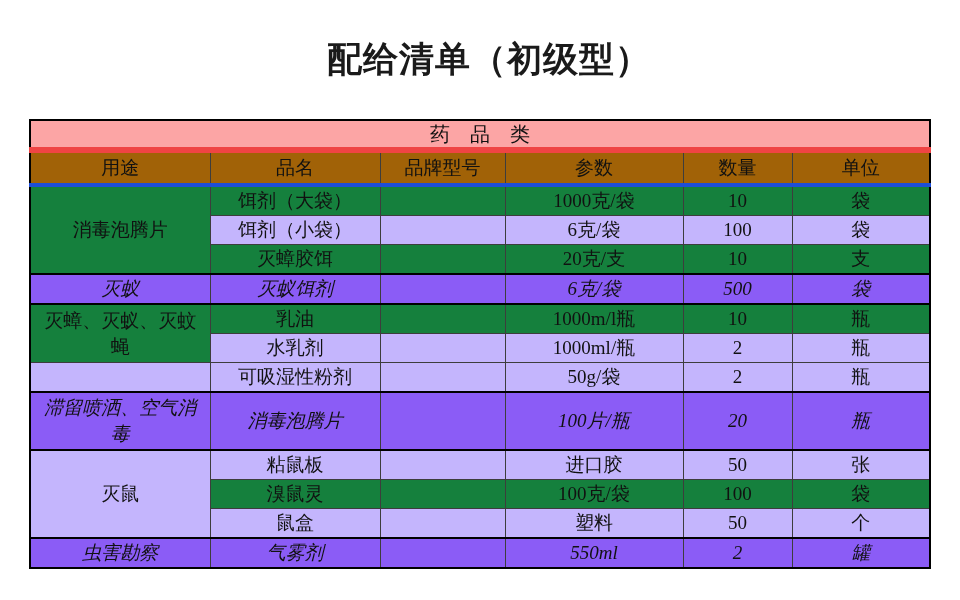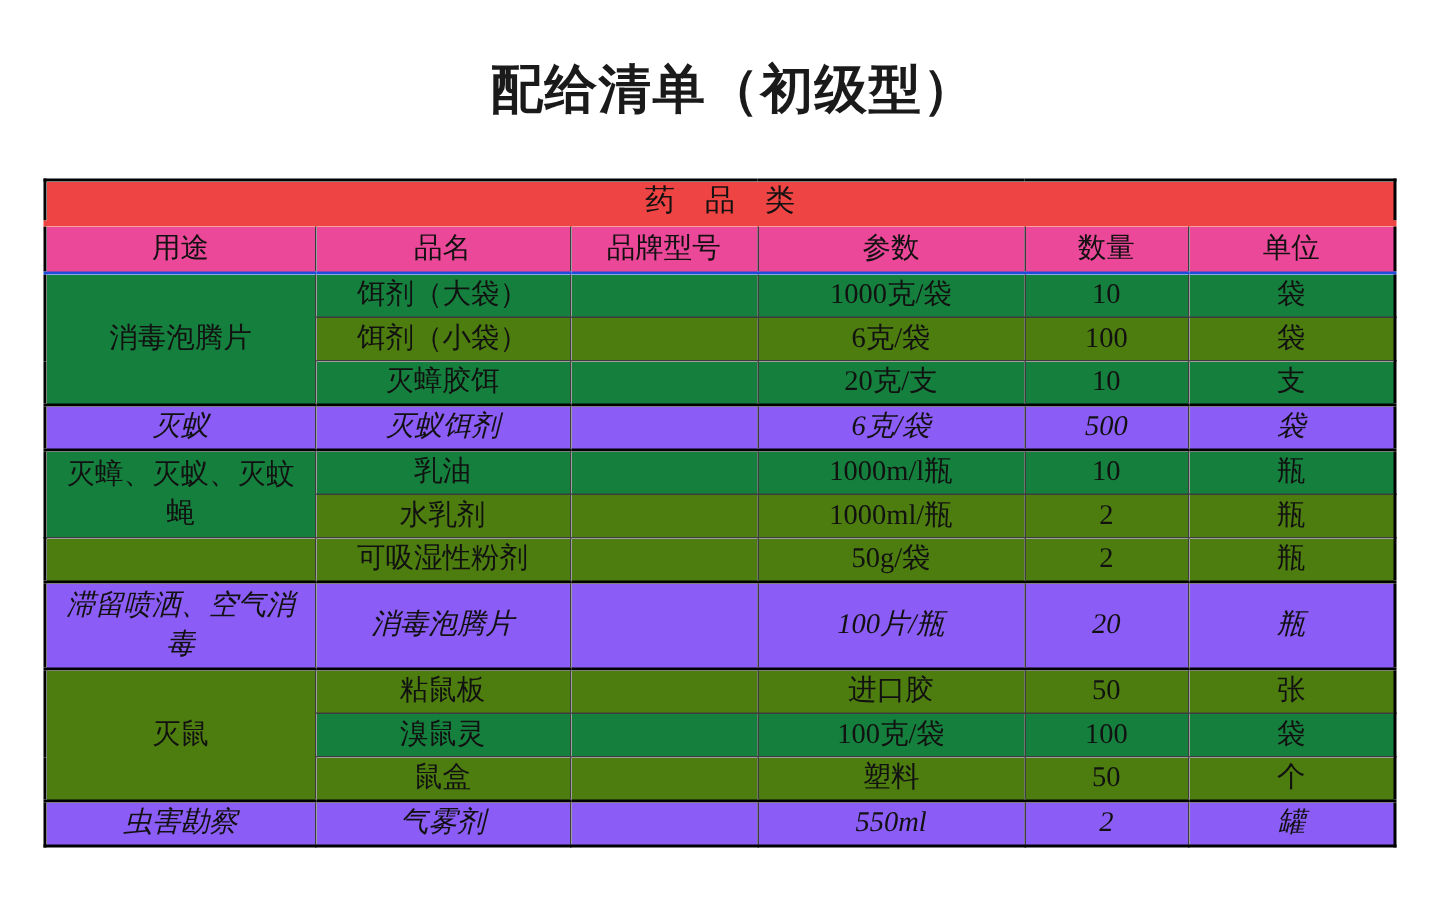--- a/index.html
+++ b/index.html
@@ -19,29 +19,29 @@
     border:2px solid #000;
   }
   .supplies td,.supplies th{
     border:1px solid #3d3d3d;
     text-align:center;vertical-align:middle;
     font-size:19px;font-weight:normal;
     padding:0;height:28px;overflow:hidden;
     line-height:1.2;
   }
   tr.banner-row td{
-    background:#ef4444;height:26px;
-    font-size:20px;border-bottom:4px solid #ef4444;
+    background:#fca5a5;height:26px;
+    font-size:20px;border-bottom:6px solid #ef4444;
   }
   tr.head-row th{
-    background:#ec4899;height:30px;
-    border-bottom:2px solid #1d4ed8;
+    background:#a16207;height:30px;
+    border-bottom:4px solid #1d4ed8;
   }
   tr.shade-light td{background:#15803d;}
-  tr.shade-white td{background:#4d7c0f;}
+  tr.shade-white td{background:#c4b5fd;}
   tr.shade-gray  td{background:#8b5cf6;font-style:italic;}
   td.merge-cell{background:#f2f2f2;}
   tr.thick-top td{border-top:2px solid #000;}
   tr.tall-row td{height:56px;}
   td.wrap-left{
     text-align:center;padding:0 5px;line-height:26px;
   }
   td.wrap-center{
     padding:0 6px;line-height:26px;
   }

